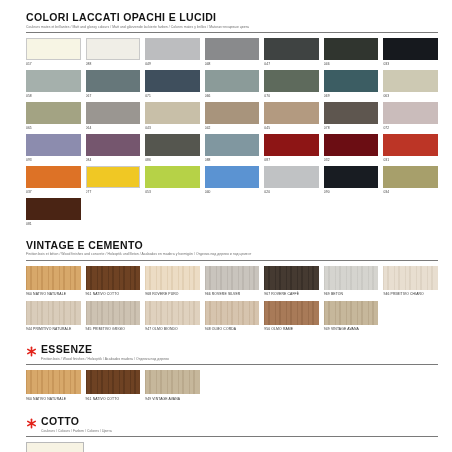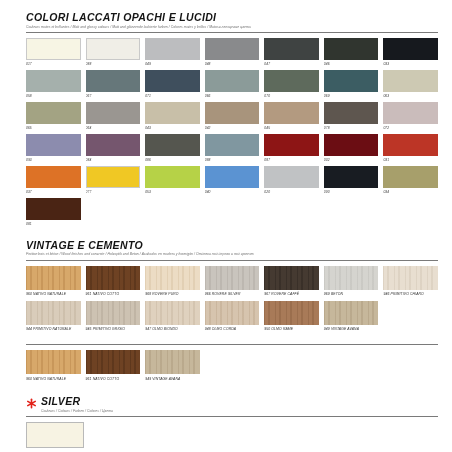--- a/index.html
+++ b/index.html
@@ -8,21 +8,20 @@
     background:#ffffff;
     font-family:"Liberation Sans","DejaVu Sans",sans-serif;
     color:#1a1a1a;
     overflow:hidden;
   }
   .page{
     width:452px;height:452px;
     box-sizing:border-box;
     padding:12px 14px 6px 26px;
     position:relative;
-    font-style:italic;
   }
 
   
   .section{margin-bottom:2px;}
   .sec-head{display:flex;align-items:flex-start;gap:4px;}
   .asterisk{
     flex:0 0 auto;
     width:11px;height:11px;
     position:relative;
     margin-top:2px;
@@ -333,20 +332,36 @@
           <div class="name">950 OLMO RAME</div>
         </div>
         <div class="cell">
           <span class="wood-chip" style="background: repeating-linear-gradient(90deg, rgb(173, 155, 126) 0px, rgb(198, 183, 155) 1px, rgb(198, 183, 155) 4px, rgb(173, 155, 126) 5px, rgb(198, 183, 155) 6px, rgb(198, 183, 155) 11px), linear-gradient(rgb(198, 183, 155), rgb(198, 183, 155));"></span>
           <div class="name">949 VINTAGE AVANA</div>
         </div>
       </div>
   </div>
 
   <div class="section sp-top">
+    <div class="sec-head">
+      <div class="asterisk">
+        <svg viewBox="0 0 24 24" aria-hidden="true">
+          <g fill="#e2231a">
+            <rect x="10.2" y="1" width="3.6" height="22" rx="1.6"></rect>
+            <rect x="10.2" y="1" width="3.6" height="22" rx="1.6" transform="rotate(60 12 12)"></rect>
+            <rect x="10.2" y="1" width="3.6" height="22" rx="1.6" transform="rotate(120 12 12)"></rect>
+            <circle cx="12" cy="12" r="3.4"></circle>
+          </g>
+        </svg>
+      </div>
+      <div class="sec-titles">
+        <div class="sec-title">ESSENZE</div>
+        <div class="sec-sub">Finition bois / Wood finishes / Holzoptik / Acabados madera / Отделка под дерево</div>
+      </div>
+    </div>
     <div class="rule"></div>
     <div class="grid wood" id="grid-2">
         <div class="cell">
           <span class="wood-chip" style="background: repeating-linear-gradient(90deg, rgb(185, 134, 74) 0px, rgb(215, 168, 106) 1px, rgb(215, 168, 106) 4px, rgb(185, 134, 74) 5px, rgb(215, 168, 106) 6px, rgb(215, 168, 106) 11px), linear-gradient(rgb(215, 168, 106), rgb(215, 168, 106));"></span>
           <div class="name">960 NATIVO NATURALE</div>
         </div>
         <div class="cell">
           <span class="wood-chip" style="background: repeating-linear-gradient(90deg, rgb(78, 45, 22) 0px, rgb(110, 66, 35) 1px, rgb(110, 66, 35) 4px, rgb(78, 45, 22) 5px, rgb(110, 66, 35) 6px, rgb(110, 66, 35) 11px), linear-gradient(rgb(110, 66, 35), rgb(110, 66, 35));"></span>
           <div class="name">961 NATIVO COTTO</div>
         </div>
@@ -363,21 +378,21 @@
         <svg viewBox="0 0 24 24" aria-hidden="true">
           <g fill="#e2231a">
             <rect x="10.2" y="1" width="3.6" height="22" rx="1.6"></rect>
             <rect x="10.2" y="1" width="3.6" height="22" rx="1.6" transform="rotate(60 12 12)"></rect>
             <rect x="10.2" y="1" width="3.6" height="22" rx="1.6" transform="rotate(120 12 12)"></rect>
             <circle cx="12" cy="12" r="3.4"></circle>
           </g>
         </svg>
       </div>
       <div class="sec-titles">
-        <div class="sec-title">SILVER</div>
+        <div class="sec-title">COTTO</div>
         <div class="sec-sub">Couleurs / Colours / Farben / Colores / Цвета</div>
       </div>
     </div>
     <div class="rule"></div>
     <div id="grid-3">
         <div class="cell">
           <span class="big-chip" style="background: rgb(247, 243, 227);"></span>
         </div>
       </div>
   </div>

